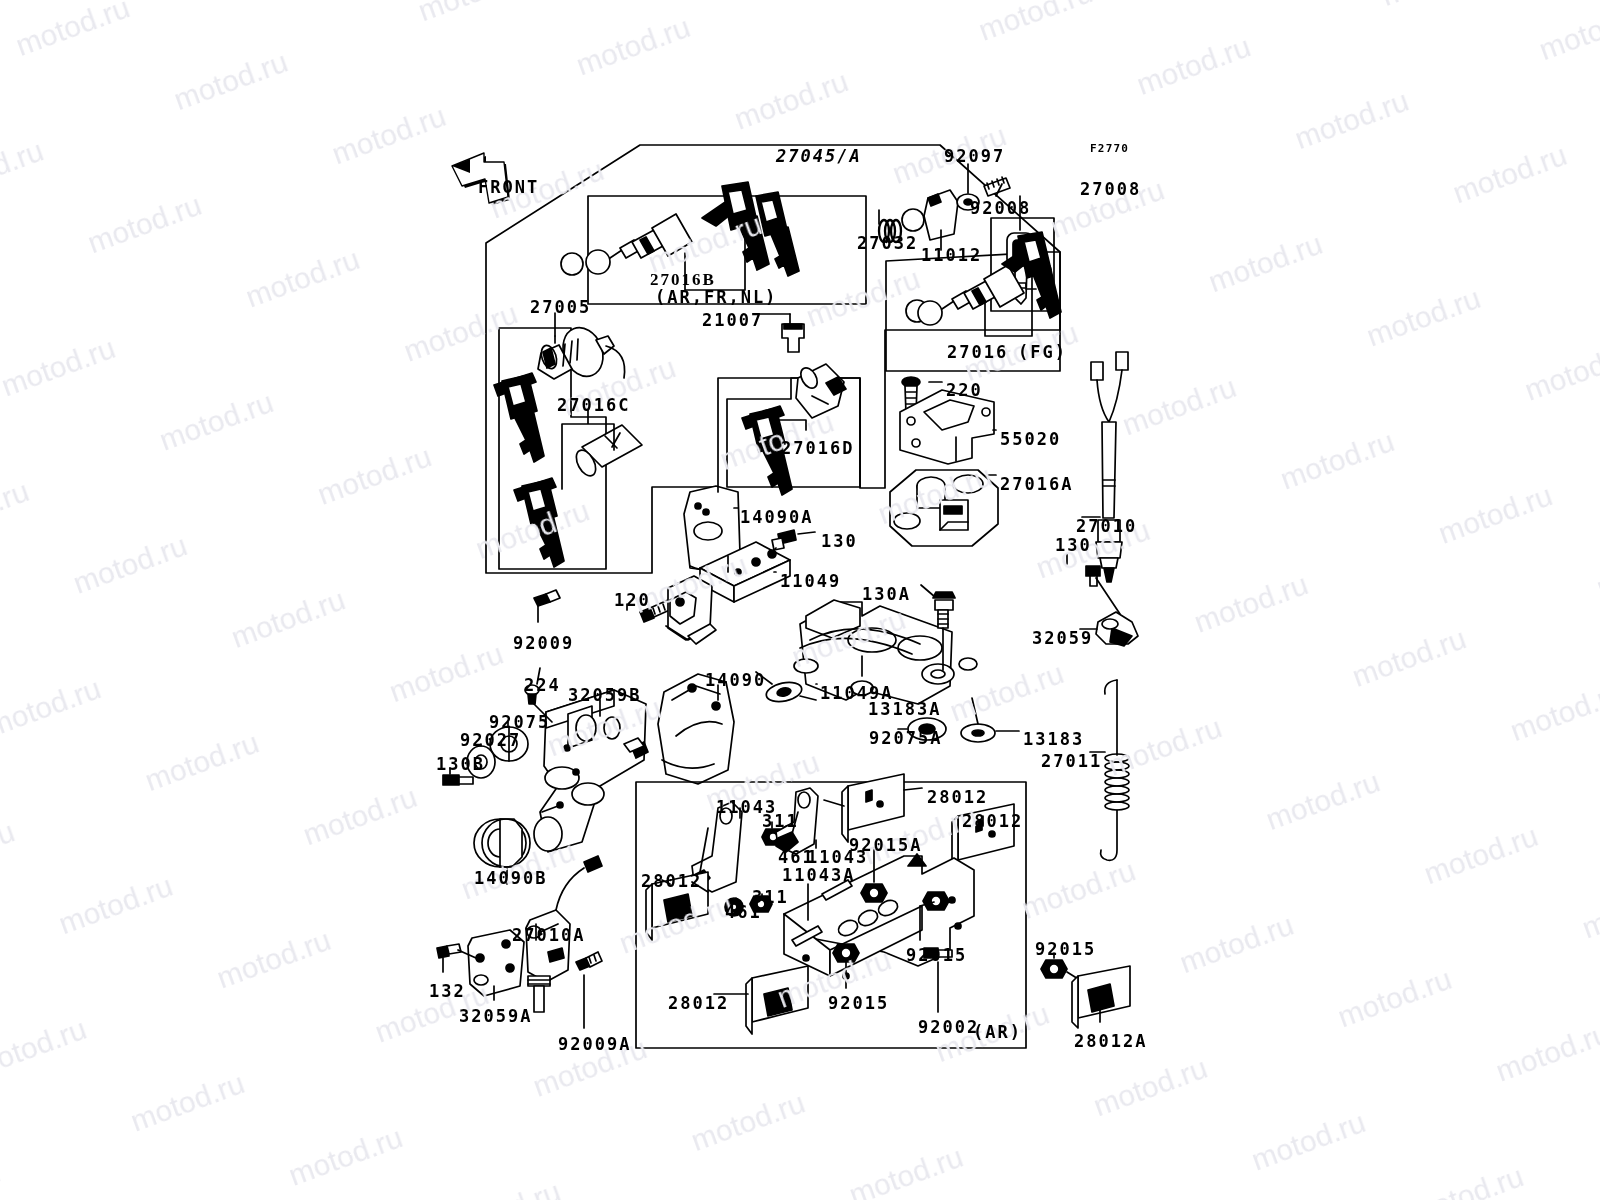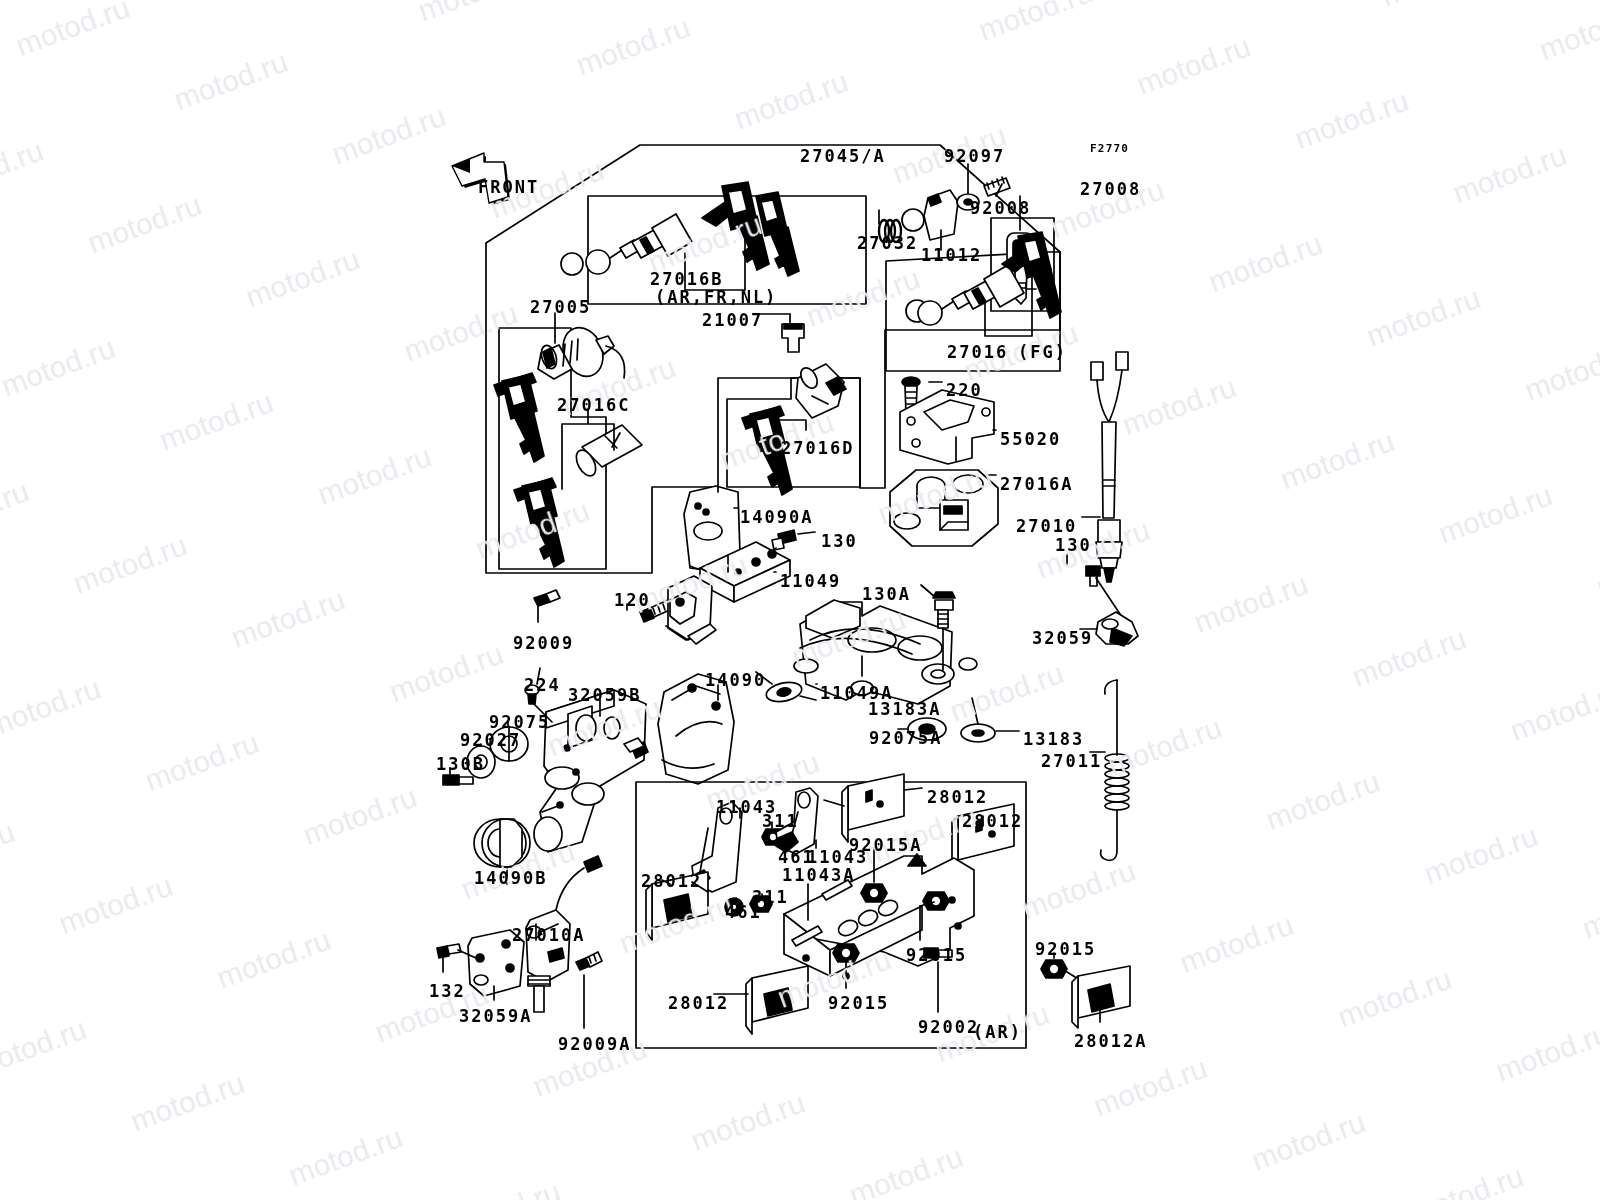--- a/index.html
+++ b/index.html
@@ -576,40 +576,40 @@
         <path fill="#fff" d="M1078,976 l-6,6 l0,40 l6,6 Z"></path>
         <path fill="#000" d="M1088,990 l22,-6 l4,22 l-22,6 Z"></path>
       </g>
       <line x1="1100" y1="1022" x2="1100" y2="1008"></line>
 
     </g>
   </svg>
 
   <div id="labels">
       <div class="lbl" style="left: 478px; top: 178px;">FRONT</div>
-      <div class="lbl" style="left: 800px; top: 147px;">27045/A</div>
+      <div class="lbl" style="left: 776px; top: 147px; font-style: italic;">27045/A</div>
       <div class="lbl" style="left: 944px; top: 147px;">92097</div>
       <div class="lbl sm" style="left: 1090px; top: 143px;">F2770</div>
       <div class="lbl" style="left: 857px; top: 190px; margin-top: 44px;">27032</div>
       <div class="lbl" style="left: 970px; top: 199px;">92008</div>
       <div class="lbl" style="left: 1080px; top: 180px;">27008</div>
       <div class="lbl" style="left: 921px; top: 246px;">11012</div>
-      <div class="lbl" style="left: 650px; top: 270px;">27016B</div>
+      <div class="lbl" style="left: 650px; top: 270px; font-family: Liberation Serif, serif;">27016B</div>
       <div class="lbl" style="left: 655px; top: 288px;">(AR,FR,NL)</div>
       <div class="lbl" style="left: 702px; top: 311px;">21007</div>
       <div class="lbl" style="left: 530px; top: 298px;">27005</div>
       <div class="lbl" style="left: 947px; top: 343px;">27016</div>
       <div class="lbl" style="left: 1018px; top: 343px;">(FG)</div>
       <div class="lbl" style="left: 557px; top: 396px;">27016C</div>
       <div class="lbl" style="left: 946px; top: 381px;">220</div>
       <div class="lbl" style="left: 1000px; top: 430px;">55020</div>
       <div class="lbl" style="left: 781px; top: 439px;">27016D</div>
       <div class="lbl" style="left: 1000px; top: 475px;">27016A</div>
       <div class="lbl" style="left: 740px; top: 508px;">14090A</div>
-      <div class="lbl" style="left: 1016px; top: 517px;">27010</div>
+      <div class="lbl" style="left: 1076px; top: 517px;">27010</div>
       <div class="lbl" style="left: 821px; top: 532px;">130</div>
       <div class="lbl" style="left: 1055px; top: 536px;">130</div>
       <div class="lbl" style="left: 780px; top: 572px;">11049</div>
       <div class="lbl" style="left: 862px; top: 585px;">130A</div>
       <div class="lbl" style="left: 614px; top: 591px;">120</div>
       <div class="lbl" style="left: 1032px; top: 629px;">32059</div>
       <div class="lbl" style="left: 513px; top: 634px;">92009</div>
       <div class="lbl" style="left: 524px; top: 676px;">224</div>
       <div class="lbl" style="left: 705px; top: 671px;">14090</div>
       <div class="lbl" style="left: 820px; top: 684px;">11049A</div>

